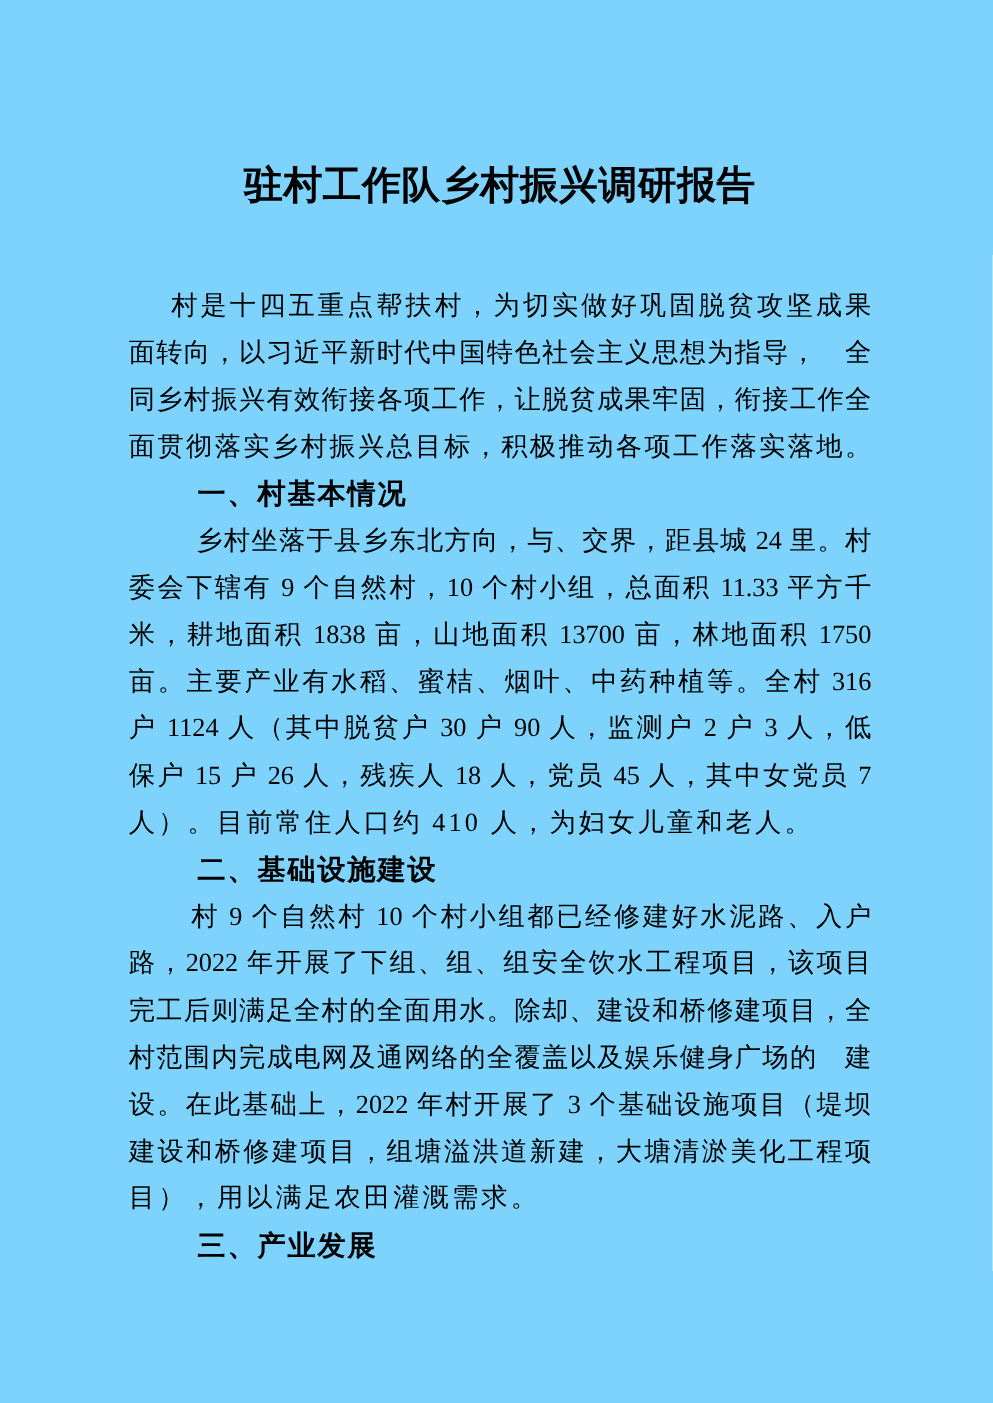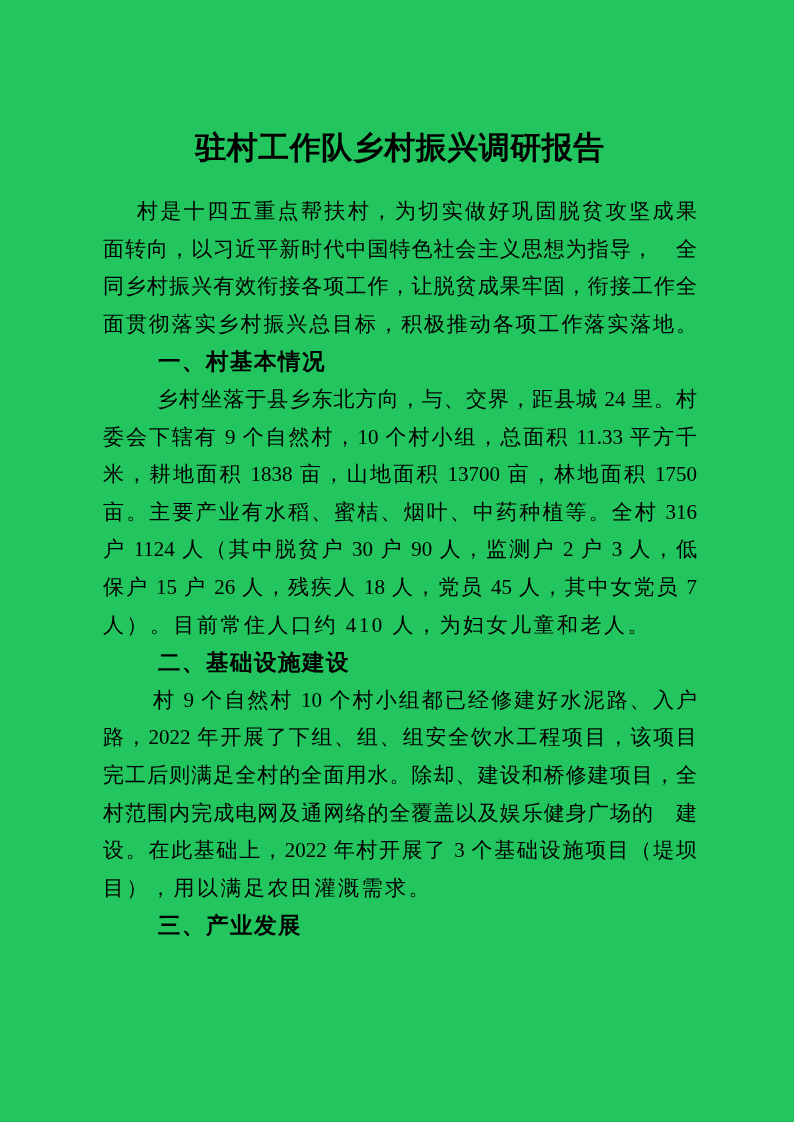--- a/index.html
+++ b/index.html
@@ -2,21 +2,21 @@
 <html><head>
 <meta charset="utf-8">
 <style>
   html, body { margin: 0; padding: 0; }
   body { background: #ffffff; }
 
   .page {
     position: relative;
     width: 794px;
     height: 1122px;
-    background: #22c55e;
+    background: #7dd3fc;
     color: #000000;
     overflow: hidden;
     font-family: "Liberation Serif", serif;
   }
 
   .content {
     position: absolute;
     left: 103px;
     top: 0;
     width: 594px;
@@ -26,21 +26,21 @@
     margin-top: 125px;
     line-height: 45px;
     font-size: 31px;
     font-weight: 700;
     text-align: center;
     font-family: "Liberation Serif", serif;
     letter-spacing: 0.5px;
   }
 
   .body-text {
-    margin-top: 23px;
+    margin-top: 56px;
     font-size: 21px;
     line-height: 37.6px;
   }
 
   .line {
     text-align: justify;
     text-align-last: justify;
     white-space: pre-wrap;
   }
 
@@ -94,20 +94,21 @@
       </div>
 
       <div class="heading">二、基础设施建设</div>
 
       <div>
         <div class="line indent-c">村 9 个自然村 10 个村小组都已经修建好水泥路、入户</div>
         <div class="line">路，2022 年开展了下组、组、组安全饮水工程项目，该项目</div>
         <div class="line">完工后则满足全村的全面用水。除却、建设和桥修建项目，全</div>
         <div class="line">村范围内完成电网及通网络的全覆盖以及娱乐健身广场的　建</div>
         <div class="line">设。在此基础上，2022 年村开展了 3 个基础设施项目（堤坝</div>
+        <div class="line">建设和桥修建项目，组塘溢洪道新建，大塘清淤美化工程项</div>
         <div class="line final">目），用以满足农田灌溉需求。</div>
       </div>
 
       <div class="heading">三、产业发展</div>
 
     </div>
   </div>
 </div>
 
 </body></html>

